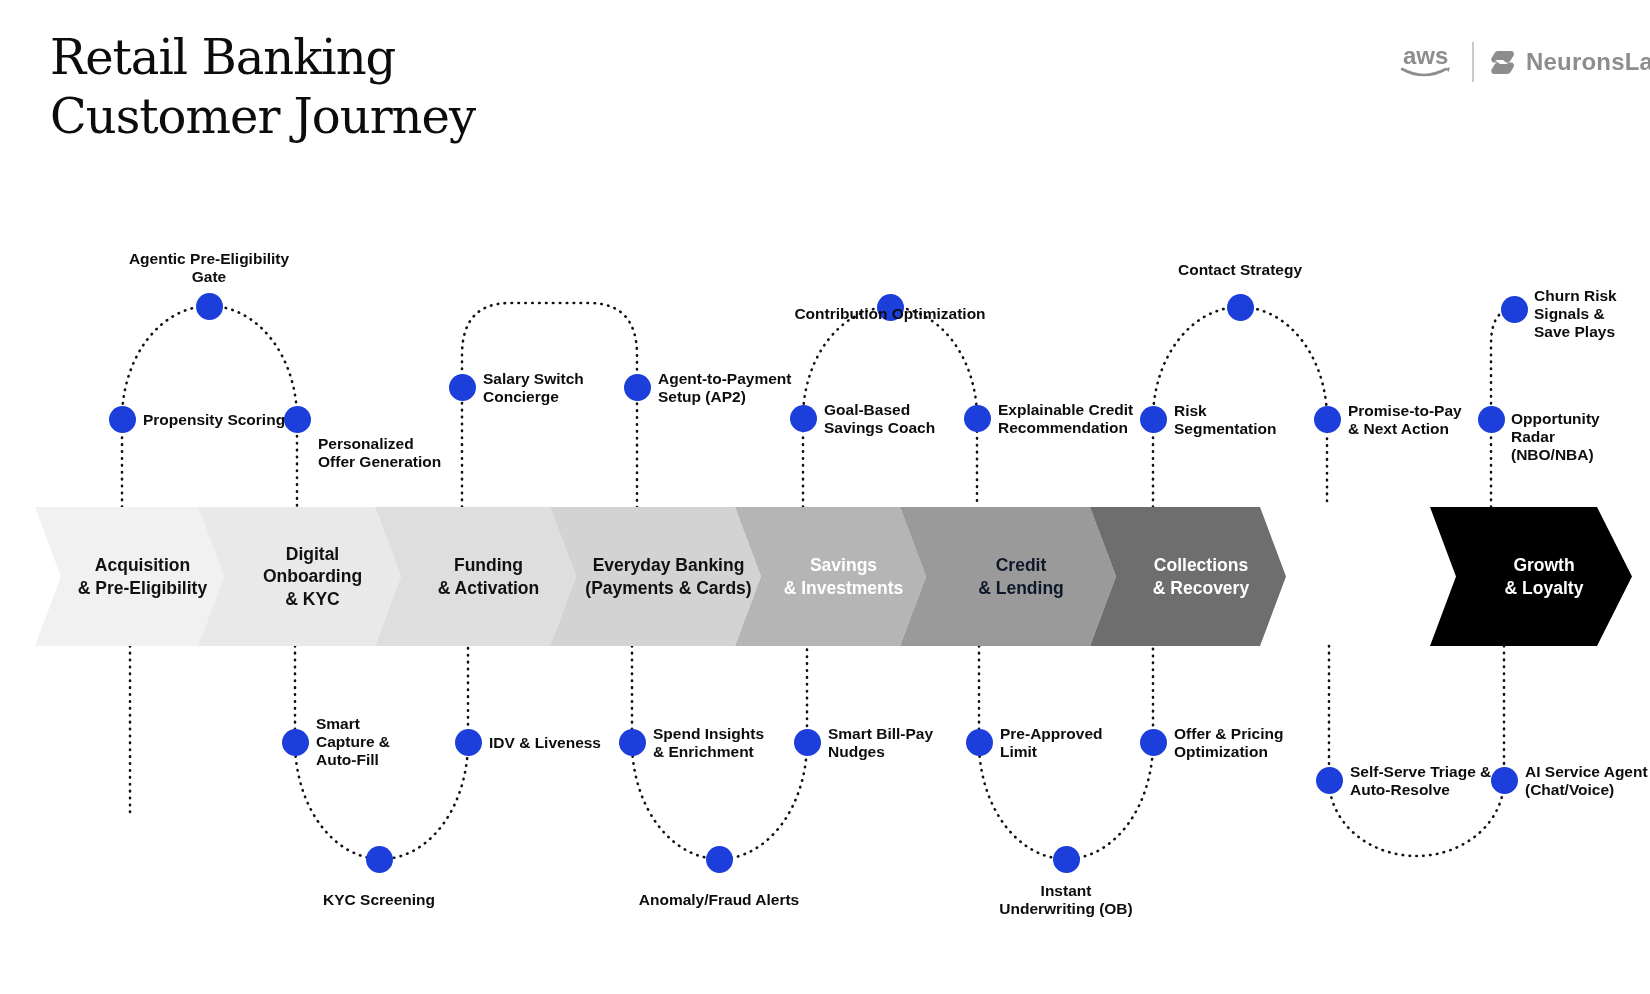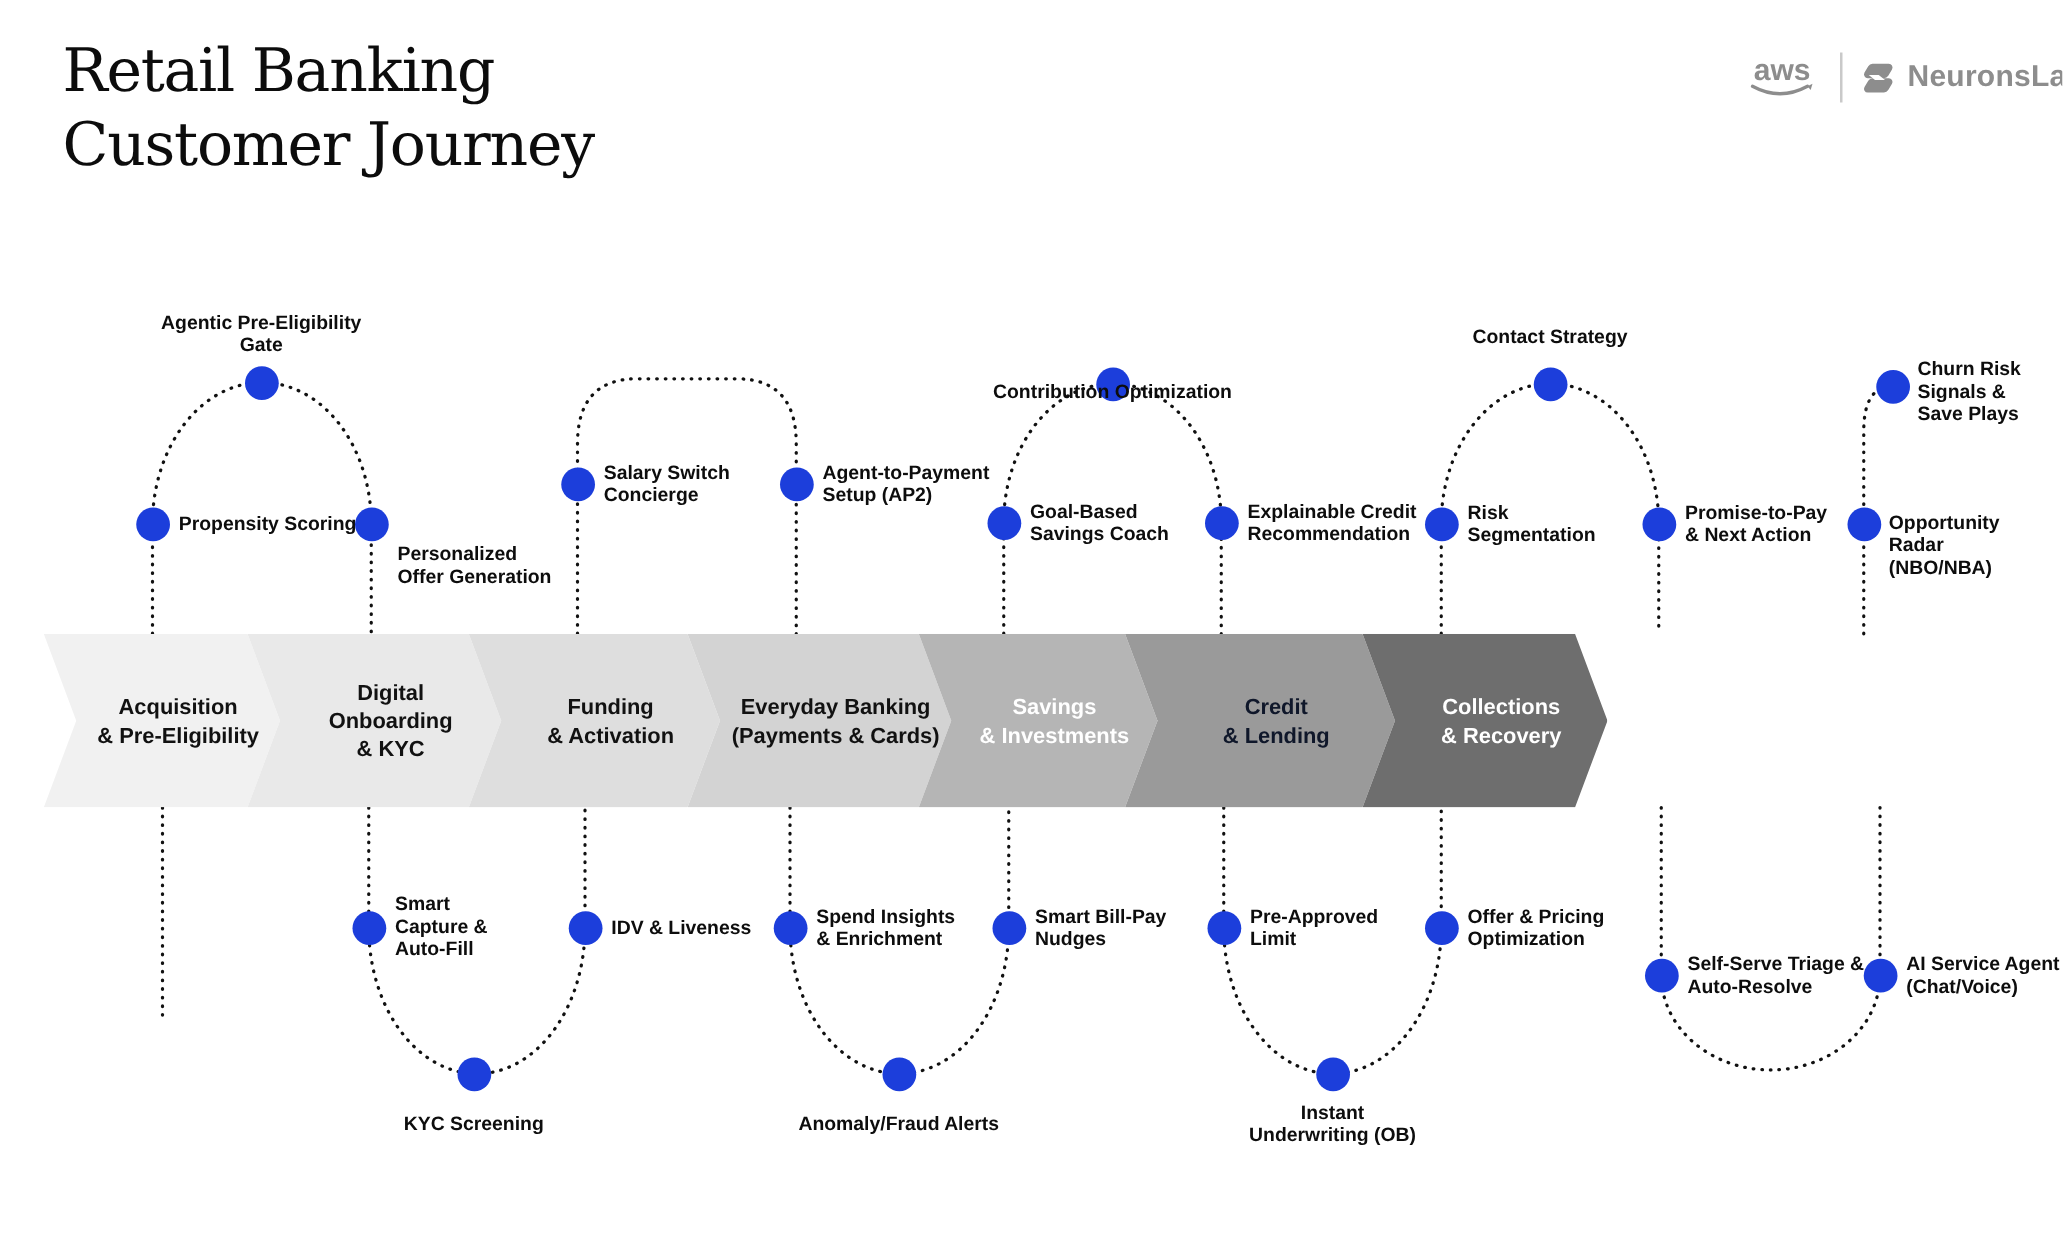--- a/index.html
+++ b/index.html
@@ -76,20 +76,22 @@
   <div class="stage" style="left: 375px; width: 201px; background: rgb(222, 222, 222); color: rgb(17, 17, 17);">Funding
 &amp; Activation</div>
   <div class="stage" style="left: 550px; width: 211px; background: rgb(211, 211, 211); color: rgb(17, 17, 17);">Everyday Banking
 (Payments &amp; Cards)</div>
   <div class="stage" style="left: 735px; width: 191px; background: rgb(181, 181, 181); color: rgb(255, 255, 255);">Savings
 &amp; Investments</div>
   <div class="stage" style="left: 900px; width: 216px; background: rgb(154, 154, 154); color: #0f172a;">Credit
 &amp; Lending</div>
   <div class="stage" style="left: 1090px; width: 196px; background: rgb(110, 110, 110); color: rgb(255, 255, 255);">Collections
 &amp; Recovery</div>
+  <div class="stage last" style="left: 1430px; width: 202px; background: rgb(0, 0, 0); color: rgb(255, 255, 255);">Growth
+&amp; Loyalty</div>
 
   <div class="dot" style="left: 109px; top: 406px; background: rgb(28, 62, 219);"></div>
   <div class="dot" style="left: 196px; top: 293px; background: rgb(28, 62, 219);"></div>
   <div class="dot" style="left: 284px; top: 406px; background: rgb(28, 62, 219);"></div>
   <div class="dot" style="left: 449px; top: 374px; background: rgb(28, 62, 219);"></div>
   <div class="dot" style="left: 624px; top: 374px; background: rgb(28, 62, 219);"></div>
   <div class="dot" style="left: 790px; top: 405px; background: rgb(28, 62, 219);"></div>
   <div class="dot" style="left: 877px; top: 294px; background: rgb(28, 62, 219);"></div>
   <div class="dot" style="left: 964px; top: 405px; background: rgb(28, 62, 219);"></div>
   <div class="dot" style="left: 1140px; top: 406px; background: rgb(28, 62, 219);"></div>

